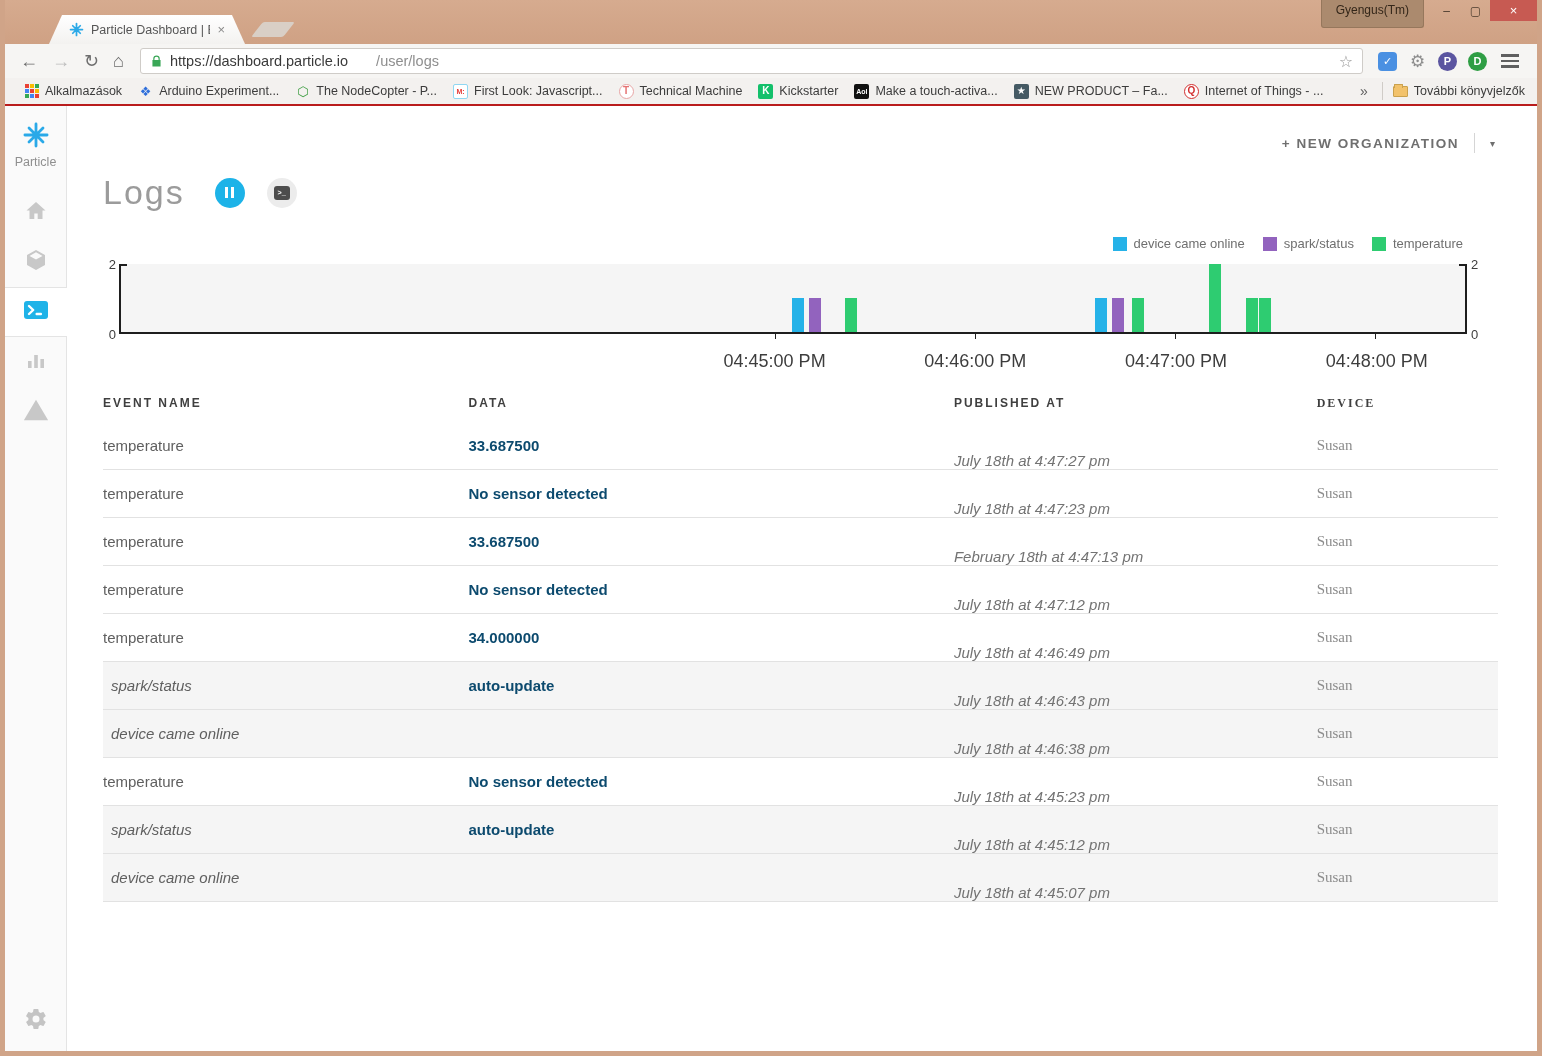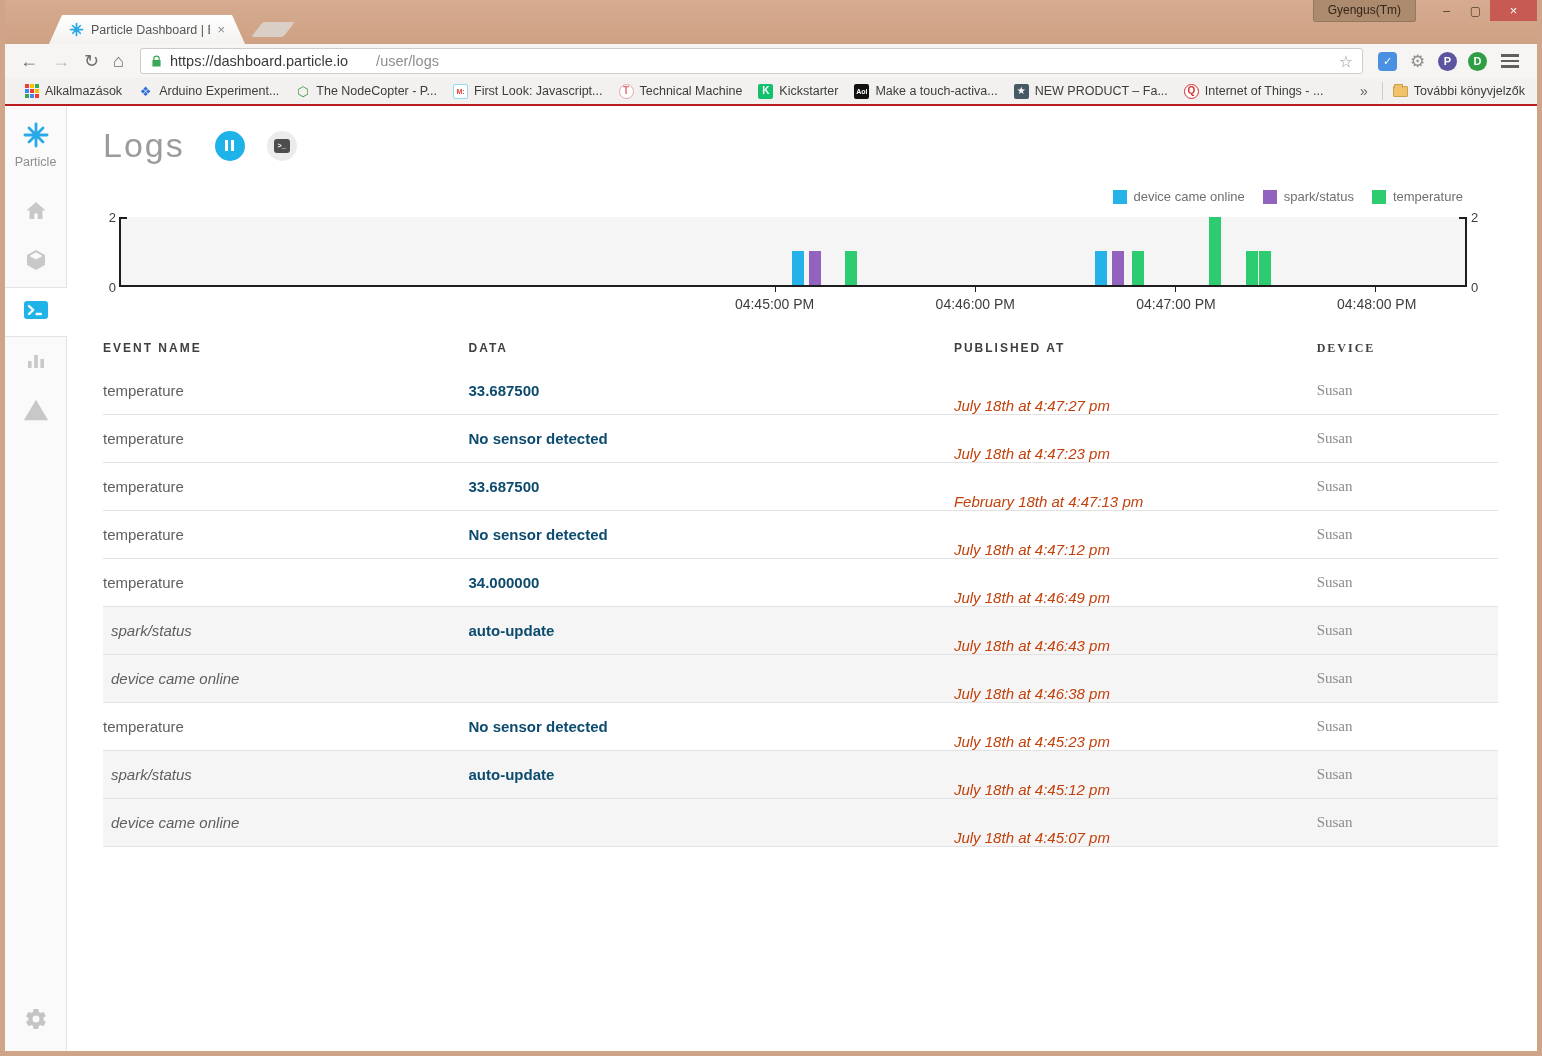--- a/index.html
+++ b/index.html
@@ -14,21 +14,21 @@
   .titlebar { height:44px; position:relative; background:linear-gradient(#d6ab8f,#cfa184); flex:none; }
   .tab { position:absolute; left:44px; bottom:0; width:196px; height:29px;
          background:linear-gradient(#ffffff,#f3f2f0);
          clip-path:polygon(13px 0, calc(100% - 13px) 0, 100% 100%, 0 100%);
          display:flex; align-items:center; padding:0 20px; gap:7px; }
   .tab-title { font-size:12.5px; color:#565656; white-space:nowrap; overflow:hidden; flex:1; }
   .tab-close { color:#8a8a8a; font-size:13px; cursor:default; }
   .favicon svg { display:block; }
   .newtab-btn { position:absolute; left:252px; bottom:7px; width:32px; height:15px;
                 background:#d9cfc6; transform:skewX(-38deg); border-radius:2px; }
-  .profile-chip { position:absolute; top:0; right:121px; height:22px; padding:3px 14px;
+  .profile-chip { position:absolute; top:0; right:113px; height:28px; padding:3px 14px;
                   background:#ab8a6e; border:1px solid #96775c; border-top:none;
                   border-radius:0 0 3px 3px; font-size:12px; color:#332619; }
   .win-controls { position:absolute; top:0; right:0; display:flex; }
   .win-btn { width:29px; height:21px; display:flex; align-items:center; justify-content:center;
              color:#4a3a2c; font-size:12px; }
   .win-btn.close { width:47px; background:#c75a52; color:#ffffff; font-size:13px; }
 
   
   .toolbar { height:34px; background:#f6f5f3; display:flex; align-items:center; padding:0 8px; flex:none; }
   .nav-btn { font-size:18px; color:#6e6e6e; padding:0 7px; line-height:1; }
@@ -101,32 +101,32 @@
   .ylab span { position:absolute; }
   .ylab.left  { text-align:right; } .ylab.left span  { right:3px; }
   .ylab.right span { left:4px; }
   .ylab .top { top:-7px; } .ylab .bot { bottom:-8px; }
   .plot { flex:1; height:70px; background:#f5f5f5; position:relative;
           border-left:2px solid #1e1e1e; border-right:2px solid #1e1e1e; border-bottom:2px solid #1e1e1e; }
   .plot::before, .plot::after { content:""; position:absolute; top:0; width:6px; height:2px; background:#1e1e1e; }
   .plot::before { left:0; } .plot::after { right:0; }
   .bar { position:absolute; bottom:0; width:12px; }
   .tickmark { position:absolute; bottom:-7px; width:1px; height:5px; background:#1e1e1e; }
-  .ticks-row { position:relative; height:28px; margin:0 16px; font-size:14px; color:#3d3d3d; }
+  .ticks-row { position:relative; height:28px; margin:8px 16px; font-size:18px; color:#3d3d3d; }
   .tick-label { position:absolute; top:9px; transform:translateX(-50%); white-space:nowrap; }
 
   
   .log-table { margin:14px 39px 0 36px; }
   .t-head { display:flex; align-items:center; height:38px; font-size:12px; font-weight:bold;
             letter-spacing:2px; color:#3f3f3f; }
   .t-row { display:flex; align-items:center; height:48px; border-bottom:1px solid #e2e2e2; font-size:15px; }
   .col-event { width:26.2%; } .col-data { width:34.8%; } .col-pub { width:26%; } .col-dev { flex:1;font-family:Liberation Serif, serif; }
   .ev { color:#5f5f5f; }
   .dt { color:#0c4a6e; font-weight:bold; }
-  .pb { color:#c2410c; font-style:italic;margin-top:29px; }
+  .pb { color:#737373; font-style:italic;margin-top:29px; }
   .dv { color:#8c8c8c; }
   .t-row.muted { background:#f5f5f5; }
   .t-row.muted .ev { font-style:italic; padding-left:8px; }
 </style>
 </head>
 <body>
 
 <div class="window">
 
   <div class="titlebar">
@@ -277,20 +277,25 @@
         </div>
       <div class="side-settings" id="side-settings">
           <span><svg width="24" height="24" viewBox="0 0 24 24" fill="#c4c4c4">
               <path d="M19.4 13c.04-.33.06-.66.06-1s-.02-.67-.06-1l2.1-1.65a.5.5 0 0 0 .12-.64l-2-3.46a.5.5 0 0 0-.6-.22l-2.49 1a7.3 7.3 0 0 0-1.73-1l-.38-2.65A.5.5 0 0 0 13.9 2h-4a.5.5 0 0 0-.5.42l-.37 2.65a7.3 7.3 0 0 0-1.73 1l-2.49-1a.5.5 0 0 0-.6.22l-2 3.46a.5.5 0 0 0 .12.64L4.43 11c-.04.33-.06.66-.06 1s.02.67.06 1l-2.1 1.65a.5.5 0 0 0-.12.64l2 3.46c.14.24.42.34.6.22l2.49-1c.53.42 1.11.76 1.73 1l.38 2.65c.04.24.25.42.5.42h4c.25 0 .46-.18.5-.42l.38-2.65a7.3 7.3 0 0 0 1.73-1l2.49 1c.24.1.52 0 .6-.22l2-3.46a.5.5 0 0 0-.12-.64L19.4 13zM12 15.5a3.5 3.5 0 1 1 0-7 3.5 3.5 0 0 1 0 7z"></path>
             </svg></span>
         </div>
     </div>
 
     <div class="main">
 
+      <div class="org-row">
+        <span>+ NEW ORGANIZATION</span>
+        <span class="org-sep"></span>
+        <span class="org-caret">▾</span>
+      </div>
 
       <div class="logs-row">
         <span class="logs-title">Logs</span>
         <span class="btn-pause">
             <i></i>
             <i></i>
           </span>
         <span class="btn-term">
             <b>&gt;_</b>
           </span>

